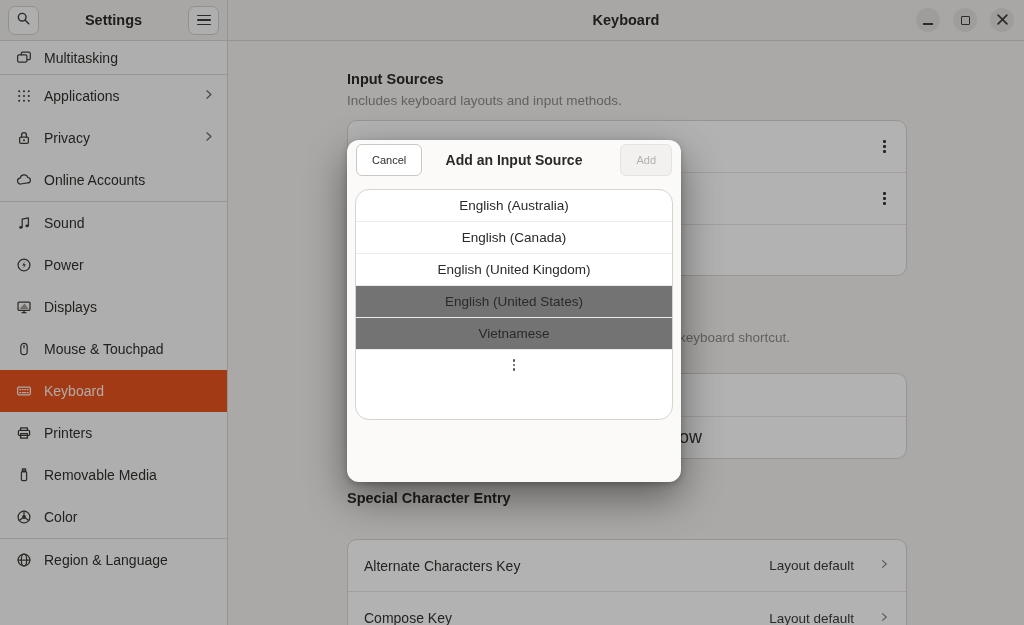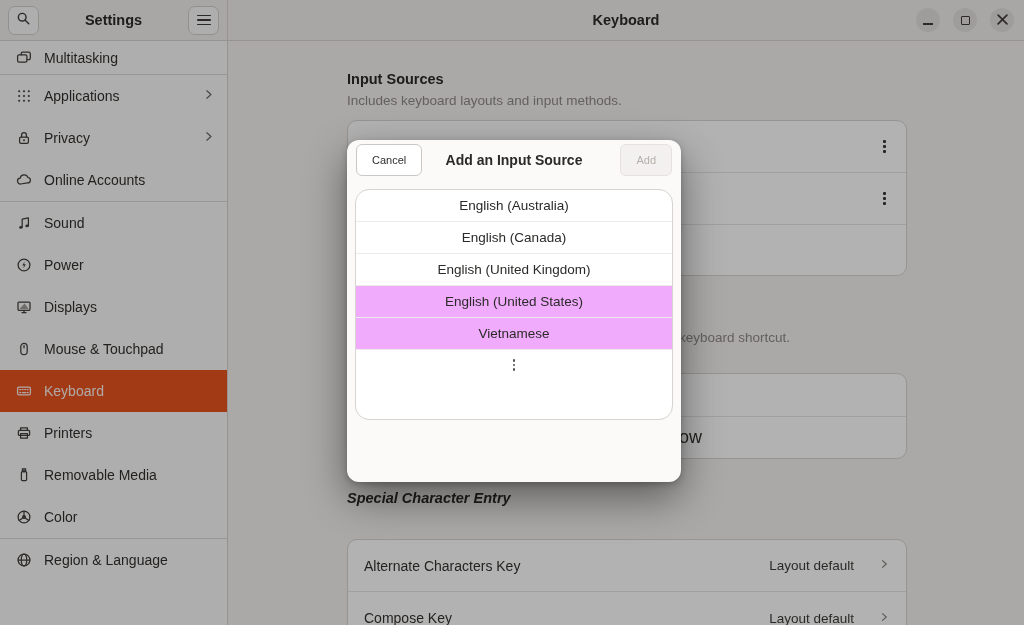--- a/index.html
+++ b/index.html
@@ -72,21 +72,21 @@
   .dlg-title { position:absolute; left:50%; transform:translateX(-50%); font-size:14px;
     font-weight:bold; color:#2b2a28; white-space:nowrap; }
   .dlg-btn { height:32px; padding:0 15px; border-radius:6px; font-size:11px;
     display:flex; align-items:center; cursor:pointer; }
   .dlg-cancel { background:#ffffff; border:1px solid #cbc7c4; color:#2f2e2c; }
   .dlg-add { background:#f3f1ef; border:1px solid #e5e2df; color:#b4b0ac; }
   .dlg-panel { position:absolute; left:8px; top:49px; width:318px; height:231px; background:#ffffff;
     border:1px solid #d6d3d0; border-radius:14px; overflow:hidden; }
   .lang-row { height:32px; display:flex; align-items:center; justify-content:center;
     font-size:13.5px; color:#2b2a28; border-bottom:1px solid #edebe8; cursor:pointer; }
-  .lang-row.shaded { background:#f0abfc;text-align:center; }
+  .lang-row.shaded { background:#737373;text-align:center; }
   .more-row { height:30px; display:flex; align-items:center; justify-content:center; cursor:pointer; }
   .more-dots { display:flex; flex-direction:column; gap:2px; align-items:center; }
   .more-dots i { width:2.4px; height:2.4px; background:#55524e; border-radius:50%; display:block; }
 </style>
 </head>
 <body>
 
 <div id="app">
 
   <div class="headerbar">
@@ -319,21 +319,21 @@
 
     <div class="abs sec-desc" style="left:450px; top:289px; white-space:nowrap;">keyboard shortcut.</div>
 
     <div class="abs card" style="left:118px; top:332px; width:560px; height:86px;">
       <div class="card-row" style="height:43px;"></div>
       <div class="card-row" style="height:41px;">
         <span class="abs" style="left:331px; font-size:18px; color:#35332f;">ow</span>
       </div>
     </div>
 
-    <div class="abs sec-heading" style="left:118px; top:449px;font-style:italic;">Special Character Entry</div>
+    <div class="abs sec-heading" style="left:118px; top:449px;">Special Character Entry</div>
 
     <div class="abs card" style="left:118px; top:498px; width:560px; height:105px;">
       <div class="card-row" style="height:52px;text-align:center;">
         <span>Alternate Characters Key</span>
         <span class="row-value">
           <span>Layout default</span>
           <span class="chev">
             <svg viewBox="0 0 16 16">
                 <path d="M6 3.5 L11 8 L6 12.5"></path>
               </svg>

